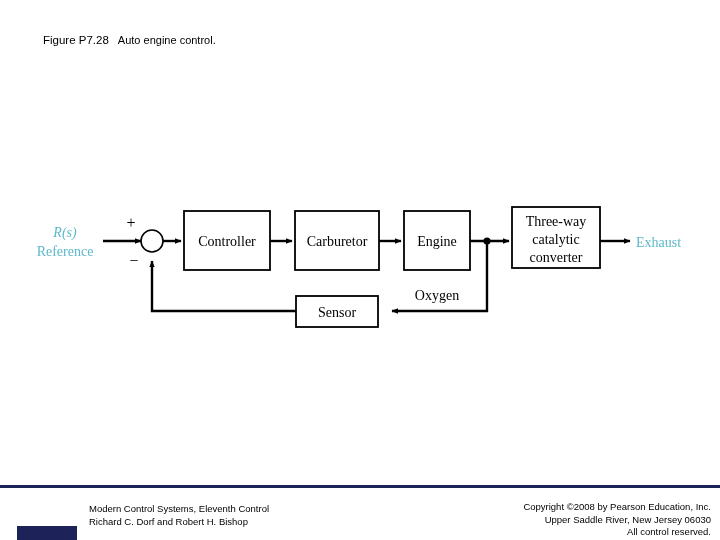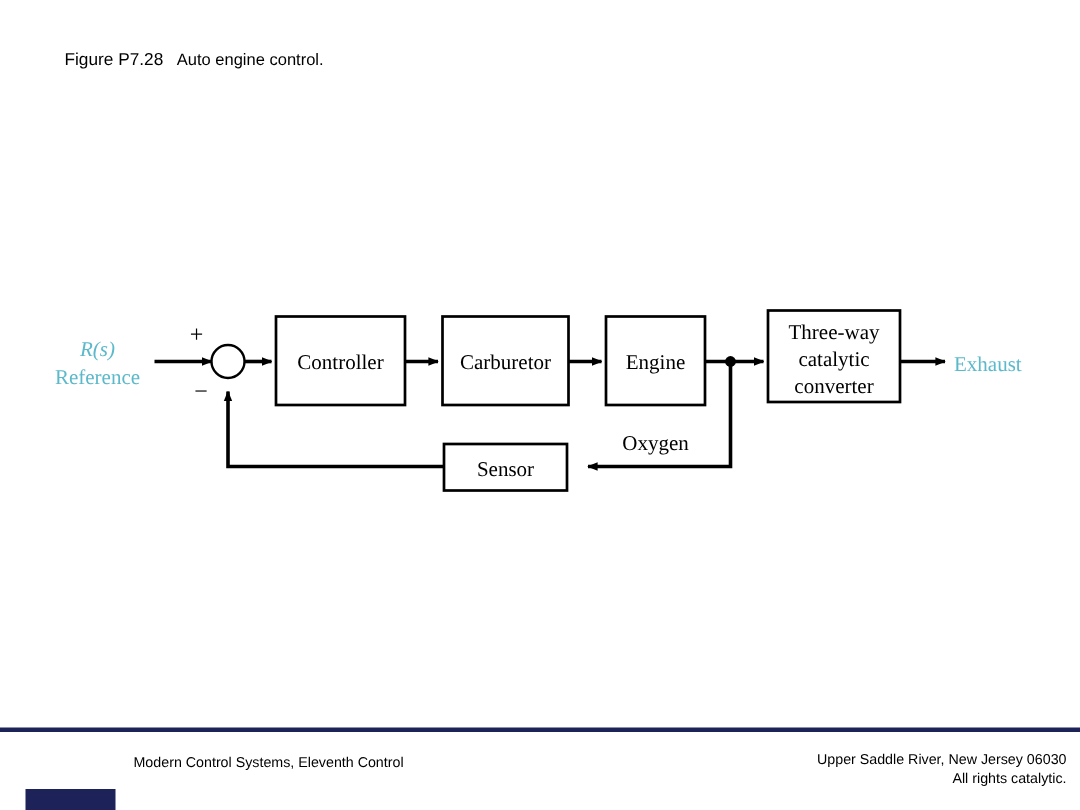--- a/index.html
+++ b/index.html
@@ -194,20 +194,22 @@
   </div>
 
   <div class="footer-rule"></div>
 
   <div class="pearson-logo">
     <span class="plogo-text">PEARSON</span>
   </div>
 
   <div class="book-credit">
     <div><span class="title-italic">Modern Control Systems</span><span>, Eleventh Control</span></div>
+    <div>Richard C. Dorf and Robert H. Bishop</div>
   </div>
 
   <div class="copyright">
+    <div>Copyright ©2008 by Pearson Education, Inc.</div>
     <div>Upper Saddle River, New Jersey 06030</div>
-    <div>All rights catalytic.</div>
+    <div>All control reserved.</div>
   </div>
 
 </div>
 
 </body></html>

